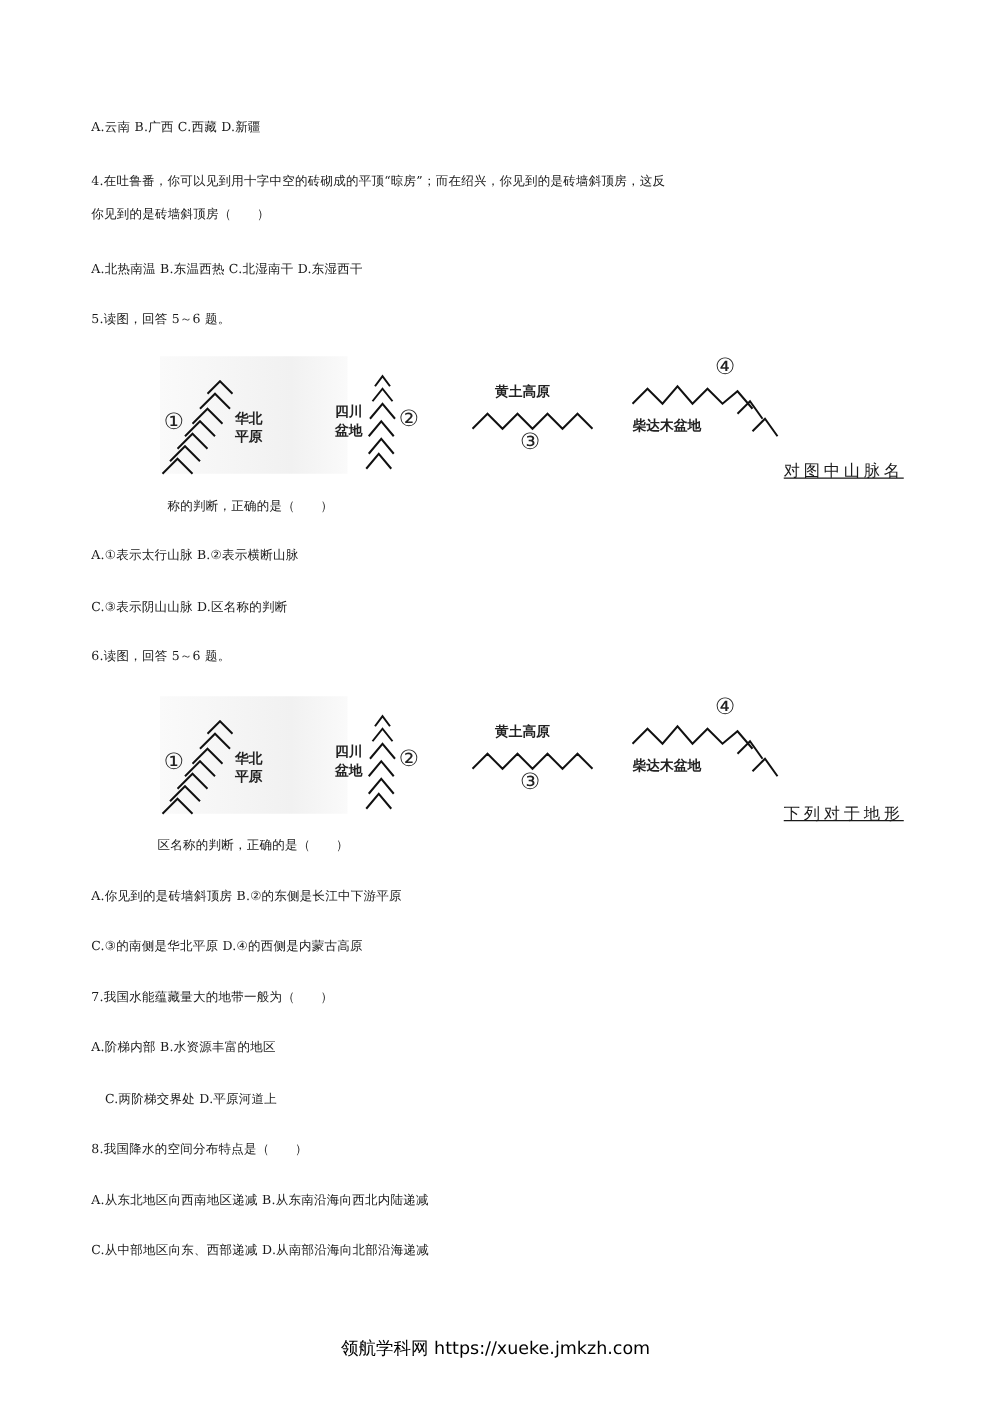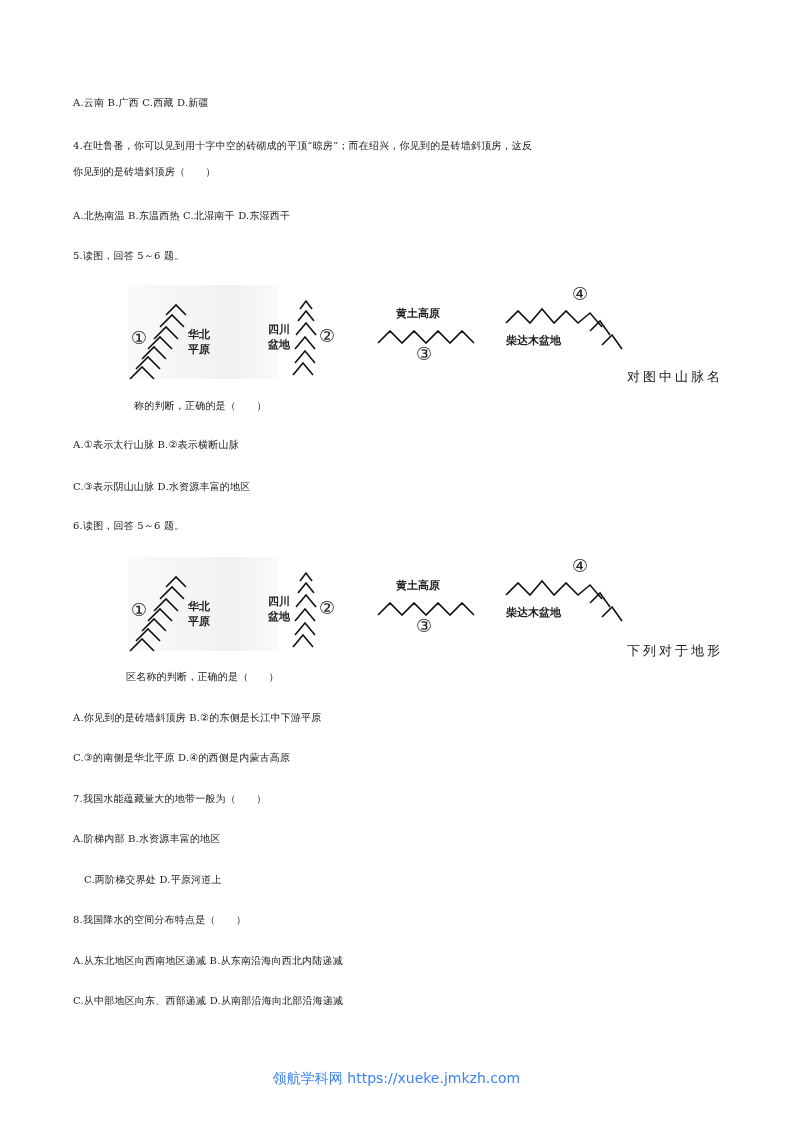--- a/index.html
+++ b/index.html
@@ -6,40 +6,40 @@
   body {
     width: 793px; height: 1122px; position: relative; overflow: hidden;
     font-family: "DejaVu Serif", "Liberation Serif", serif;
     color: #1a1a1a;
   }
   .line {
     position: absolute; left: 73px; font-size: 10px; line-height: 18px;
     white-space: nowrap; letter-spacing: 0.2px;
   }
   .indent { left: 134px; }
-  .right-text { position: absolute; font-size: 13px; letter-spacing: 3px; white-space: nowrap; }
+  .right-text { position: absolute; font-size: 13px; letter-spacing: 3px; white-space: nowrap; text-decoration: underline; }
   .figure {
     position: absolute; left: 128px; width: 500px; height: 100px;
   }
   .fig-bg {
     position: absolute; left: 0; top: 2px; width: 150px; height: 94px;
     background: linear-gradient(90deg, #fafafa 0%, #f1f1f1 70%, #fafafa 100%);
   }
   .fig-label {
     position: absolute; font-size: 11px; font-weight: bold; color: #222;
     font-family: "DejaVu Sans", "Liberation Sans", sans-serif; line-height: 14px; white-space: nowrap;
   }
   .circ {
     position: absolute; font-size: 18px; color: #222;
     font-family: "DejaVu Sans", "Liberation Sans", sans-serif;
   }
   svg { position: absolute; left: 0; top: 0; overflow: visible; }
   .footer {
     position: absolute; top: 1070px; left: 0; width: 793px; text-align: center;
-    font-family: "DejaVu Sans", "Liberation Sans", sans-serif; font-size: 14px; color: #3b82f6;
+    font-family: "DejaVu Sans", "Liberation Sans", sans-serif; font-size: 14px; color: #000000;
   }
 </style>
 </head>
 <body>
 
 <div class="line" style="top:94px;">A.云南 B.广西 C.西藏 D.新疆</div>
 
 <div class="line" style="top:137px;">4.在吐鲁番，你可以见到用十字中空的砖砌成的平顶“晾房”；而在绍兴，你见到的是砖墙斜顶房，这反</div>
 <div class="line" style="top:163px;">你见到的是砖墙斜顶房（　　）</div>
 <div class="line" style="top:207px;">A.北热南温 B.东温西热 C.北湿南干 D.东湿西干</div>
@@ -68,21 +68,21 @@
   <span class="circ" style="left:191px; top:42px;">②</span>
   <span class="fig-label" style="left:268px; top:24px;">黄土高原</span>
   <span class="circ" style="left:288px; top:60px;">③</span>
   <span class="fig-label" style="left:378px; top:51px;">柴达木盆地</span>
   <span class="circ" style="left:444px; top:0px;">④</span>
 </div>
 <div class="right-text" style="left:627px; top:368px;">对图中山脉名</div>
 
 <div class="line indent" style="top:397px;">称的判断，正确的是（　　）</div>
 <div class="line" style="top:436px;">A.①表示太行山脉 B.②表示横断山脉</div>
-<div class="line" style="top:478px;">C.③表示阴山山脉 D.水资源丰富的地区</div>
+<div class="line" style="top:478px;">C.③表示阴山山脉 D.区名称的判断</div>
 
 <div class="line" style="top:517px;">6.读图，回答 5～6 题。</div>
 
 <div class="figure" style="top:555px;">
   <div class="fig-bg"></div>
   <svg width="500" height="100">
     <g stroke="#111" stroke-width="1.6" fill="none">
       <path d="M2,96 L14,84 L26,96 M8,86 L20,74 L32,86 M14,76 L26,64 L38,76 M20,66 L32,54 L44,66 M26,56 L38,44 L50,56 M32,44 L44,32 L56,44 M38,32 L48,22 L58,32"></path>
       <path d="M165,92 L175,80 L185,92 M167,80 L177,68 L187,80 M167,66 L177,54 L187,66 M168,52 L178,40 L188,52 M170,38 L178,28 L186,38 M172,26 L178,18 L184,26"></path>
       <path d="M250,60 L262,48 L274,60 L286,48 L298,60 L310,48 L322,60 L334,48 L346,60"></path>

